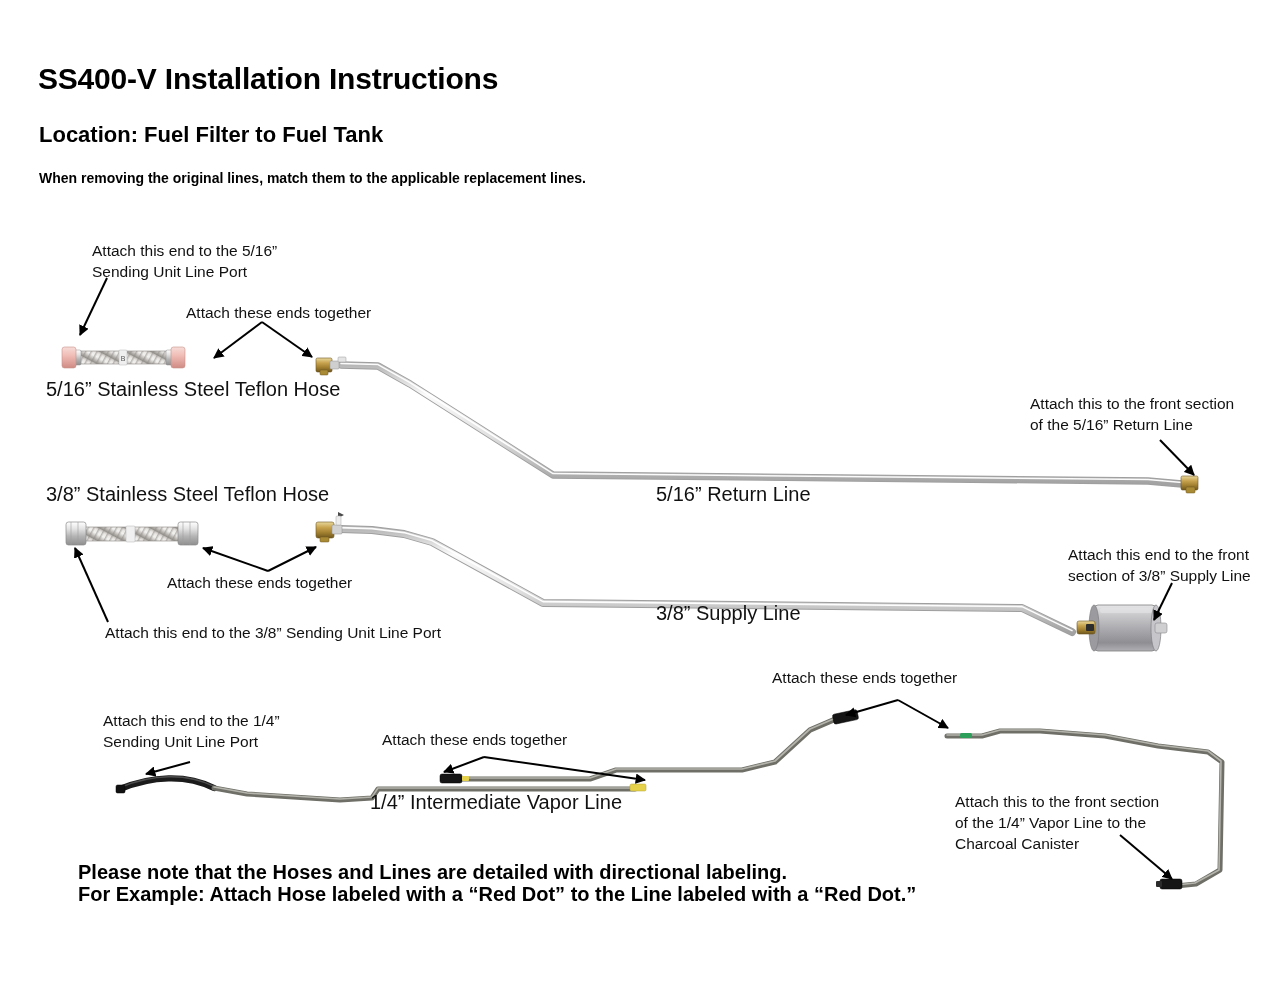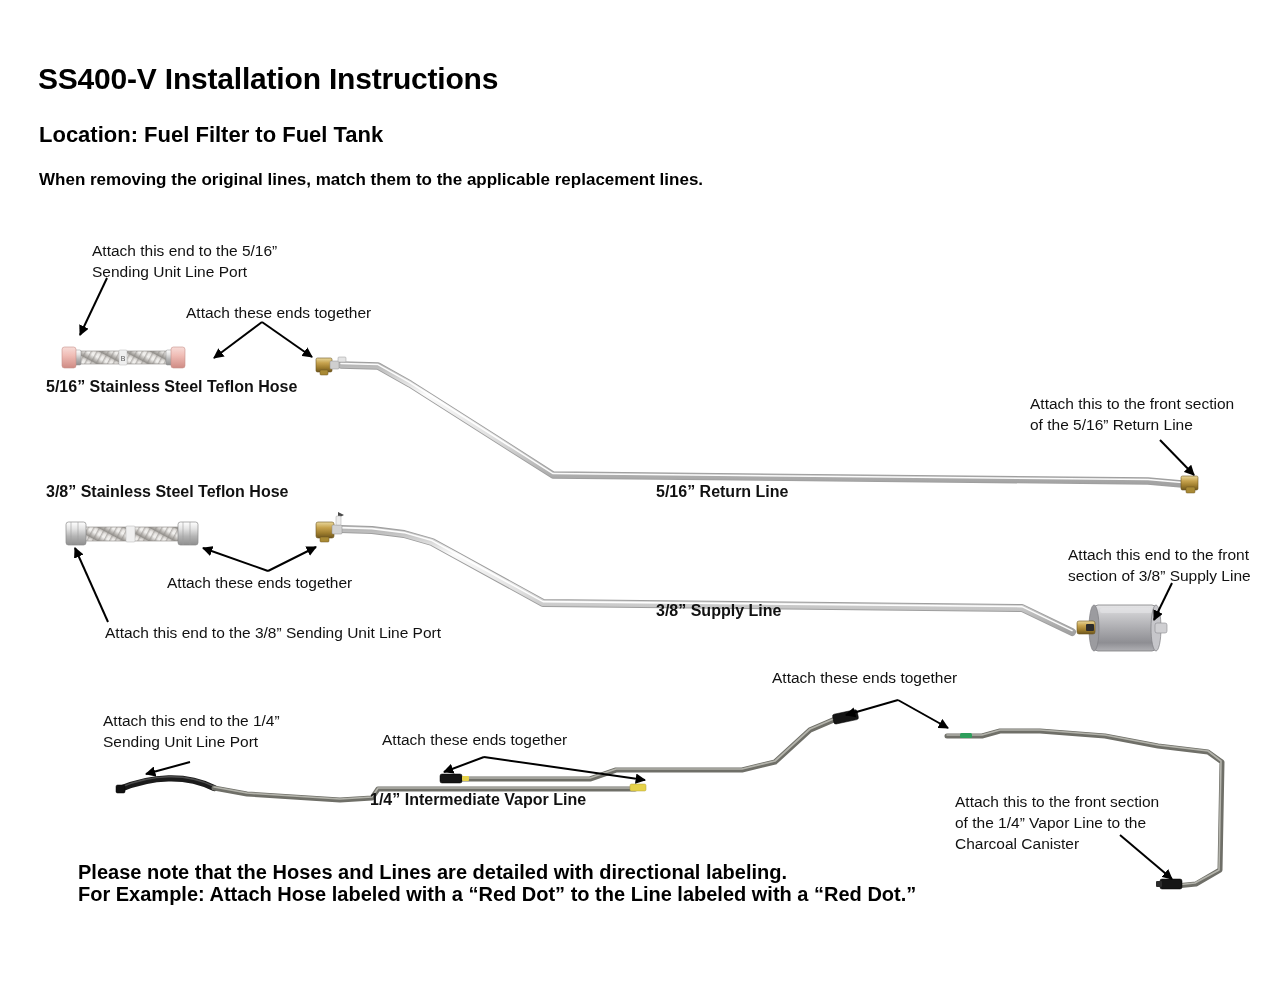--- a/index.html
+++ b/index.html
@@ -29,36 +29,36 @@
     white-space: nowrap;
   }
   #doc-location {
     left: 39px; top: 122px;
     font-size: 22px;
     font-weight: bold;
     white-space: nowrap;
   }
   #doc-instruction {
     left: 39px; top: 170px;
-    font-size: 17px;
+    font-size: 14px;
     font-weight: bold;
     white-space: nowrap;
   }
 
   
   .ann {
     font-size: 15.5px;
     line-height: 21px;
     font-weight: normal;
     white-space: pre;
     color: #111;
   }
   .lbl {
-    font-size: 16px;
-    font-weight: bold;
+    font-size: 20px;
+    font-weight: normal;
     white-space: nowrap;
     color: #111;
   }
   .note {
     font-size: 20px;
     font-weight: bold;
     line-height: 25px;
     white-space: pre;
     color: #000;
   }

